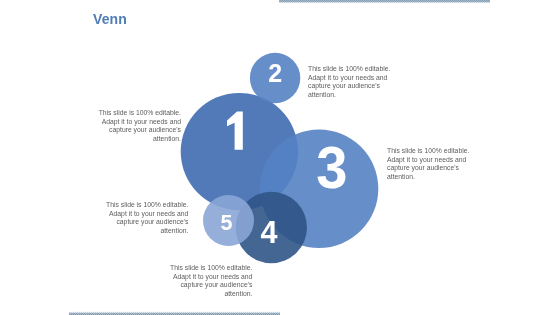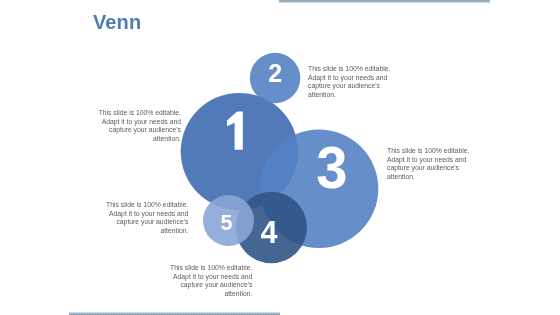--- a/index.html
+++ b/index.html
@@ -1,19 +1,19 @@
 <!DOCTYPE html>
 <html><head>
 <meta charset="utf-8">
 <style>
   html,body{margin:0;padding:0;}
   body{width:560px;height:315px;background:#ffffff;overflow:hidden;
        font-family:"Liberation Sans",sans-serif;position:relative;}
   .slide{position:absolute;left:0;top:0;width:560px;height:315px;background:#fff;overflow:hidden;}
-  .title{position:absolute;left:93px;top:12px;font-size:20px;font-weight:bold;
+  .title{position:absolute;left:93px;top:12px;font-size:14px;font-weight:bold;
          color:#4f7cb5;letter-spacing:0.1px;line-height:1;
          -webkit-font-smoothing:antialiased;transform:translateZ(0);}
   .deco{position:absolute;}
   .venn{position:absolute;left:0;top:0;z-index:3;}
   .txt{position:absolute;z-index:2;font-size:6.8px;line-height:8.5px;color:#5d5d5d;white-space:pre-line;
        -webkit-font-smoothing:antialiased;transform:translateZ(0);}
   .txt.r{text-align:right;}
   .txt.l{text-align:left;}
 </style>
 </head>

